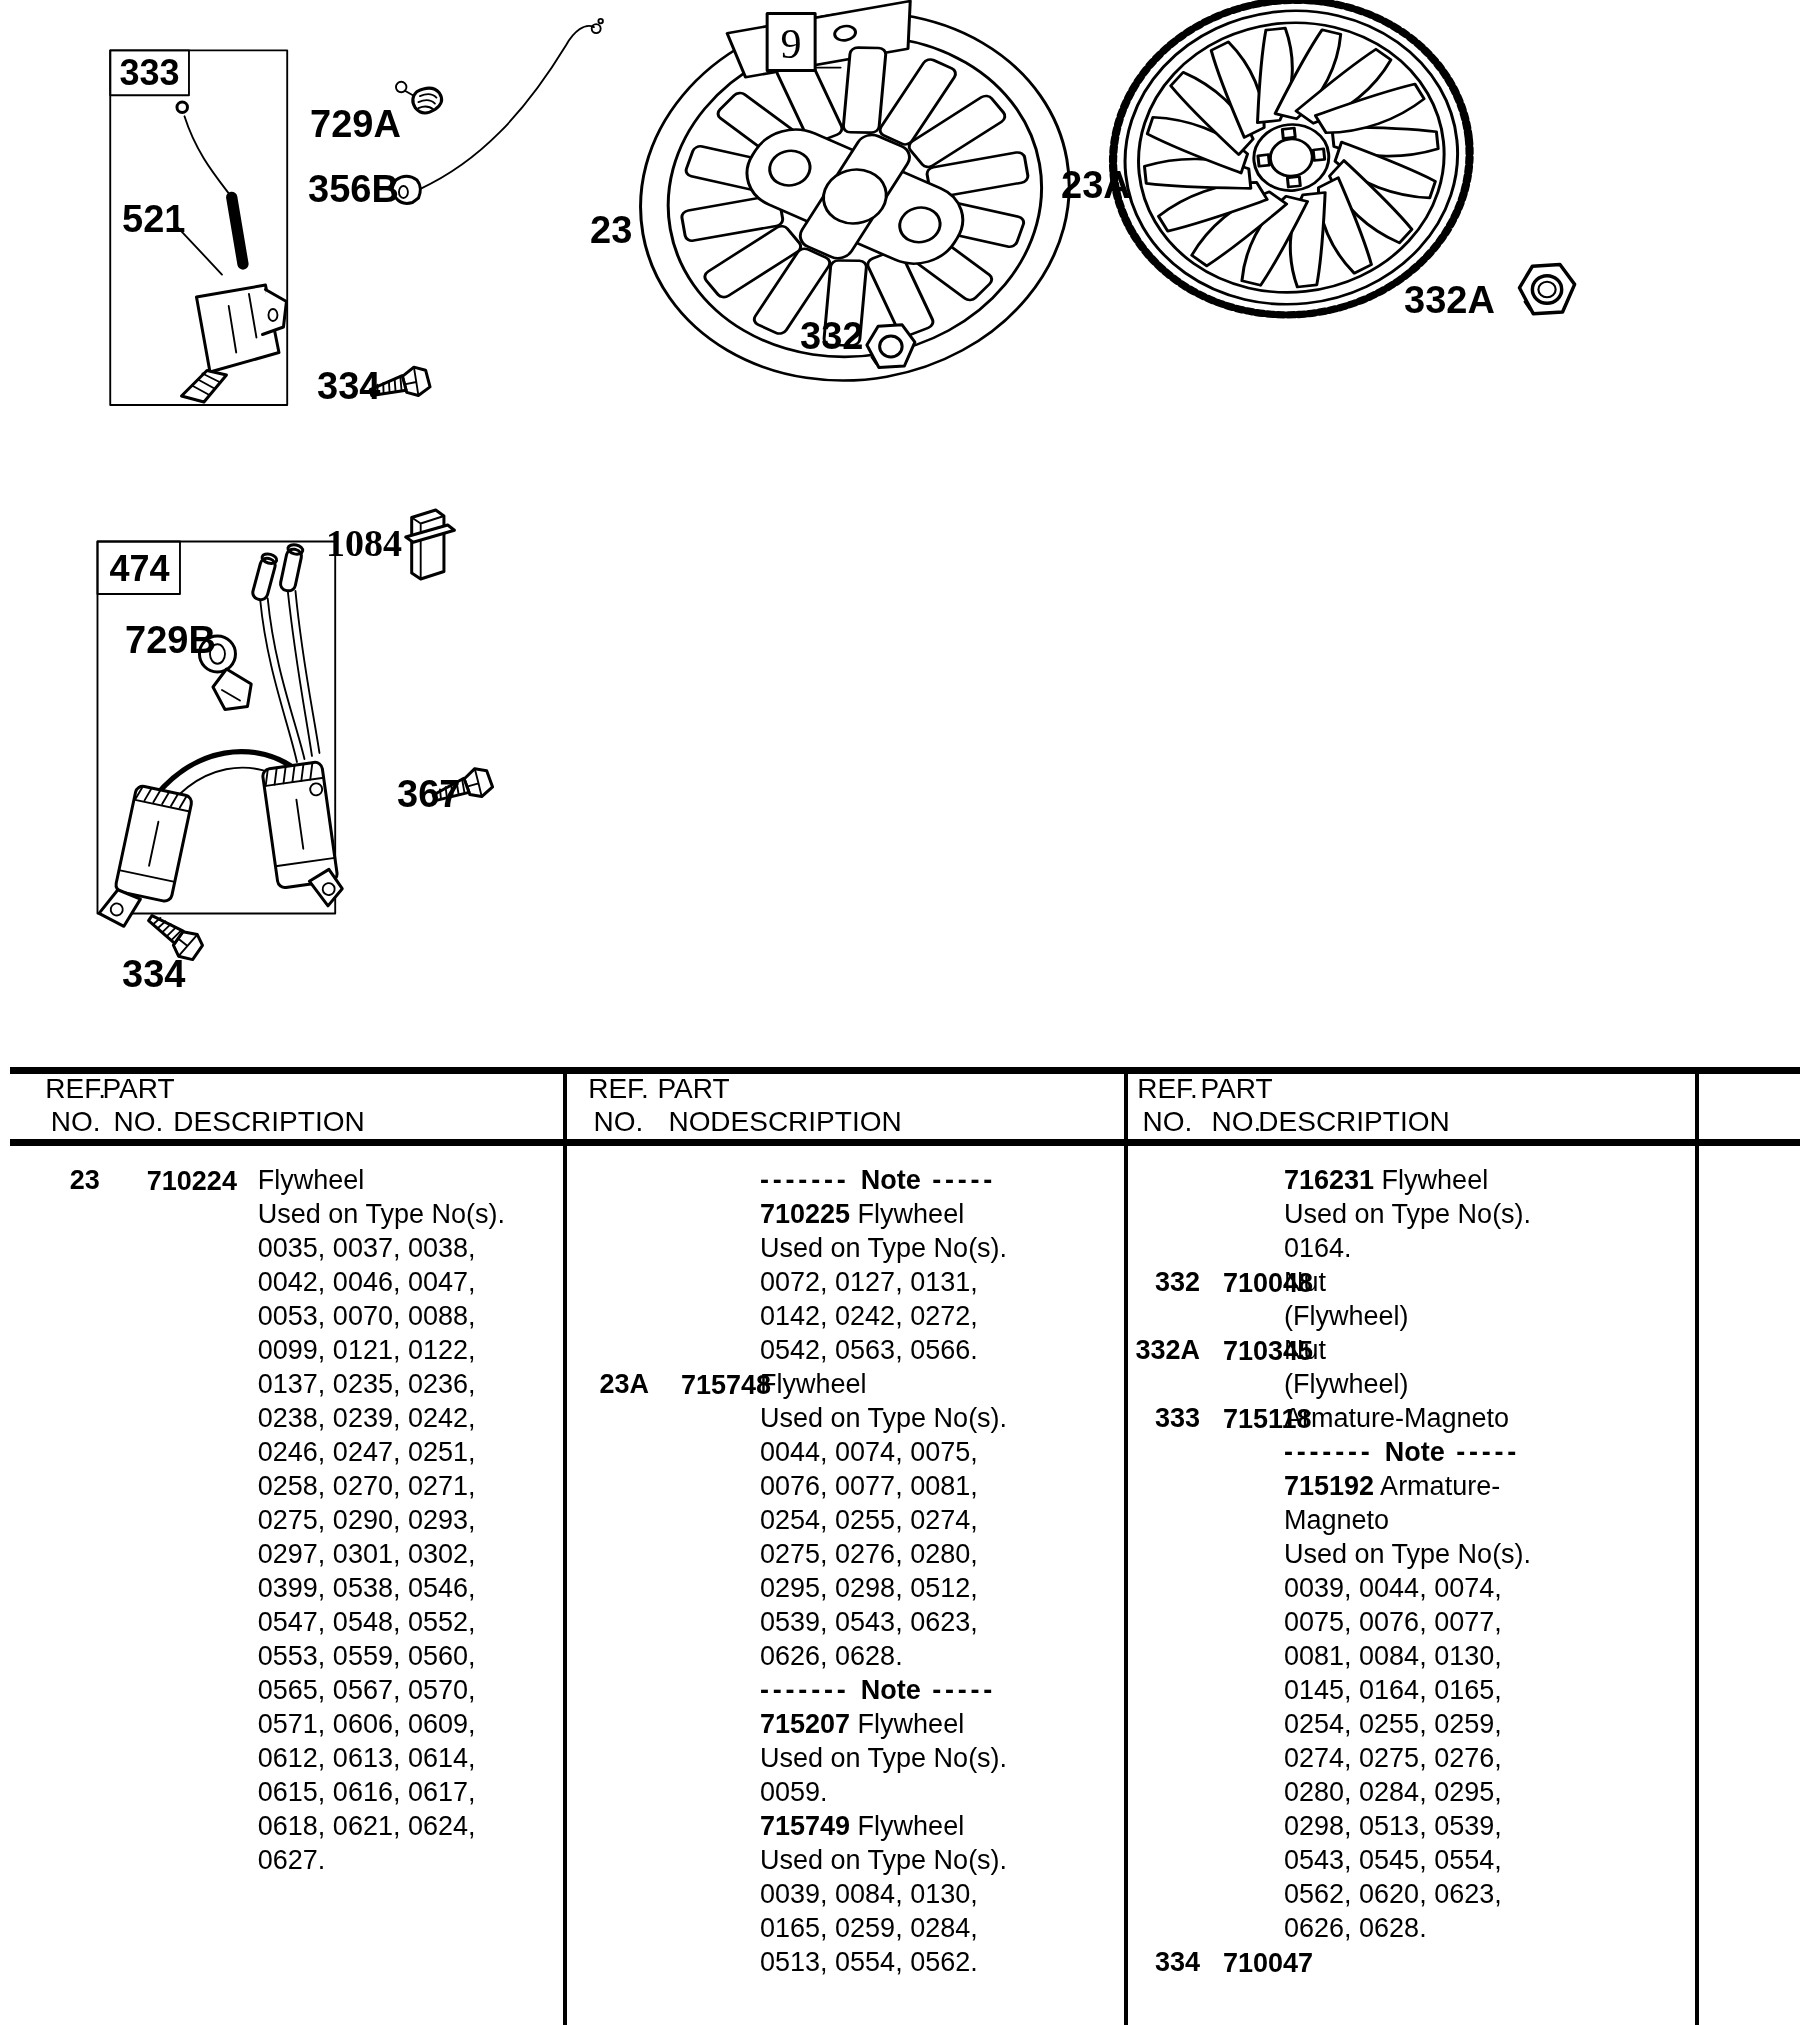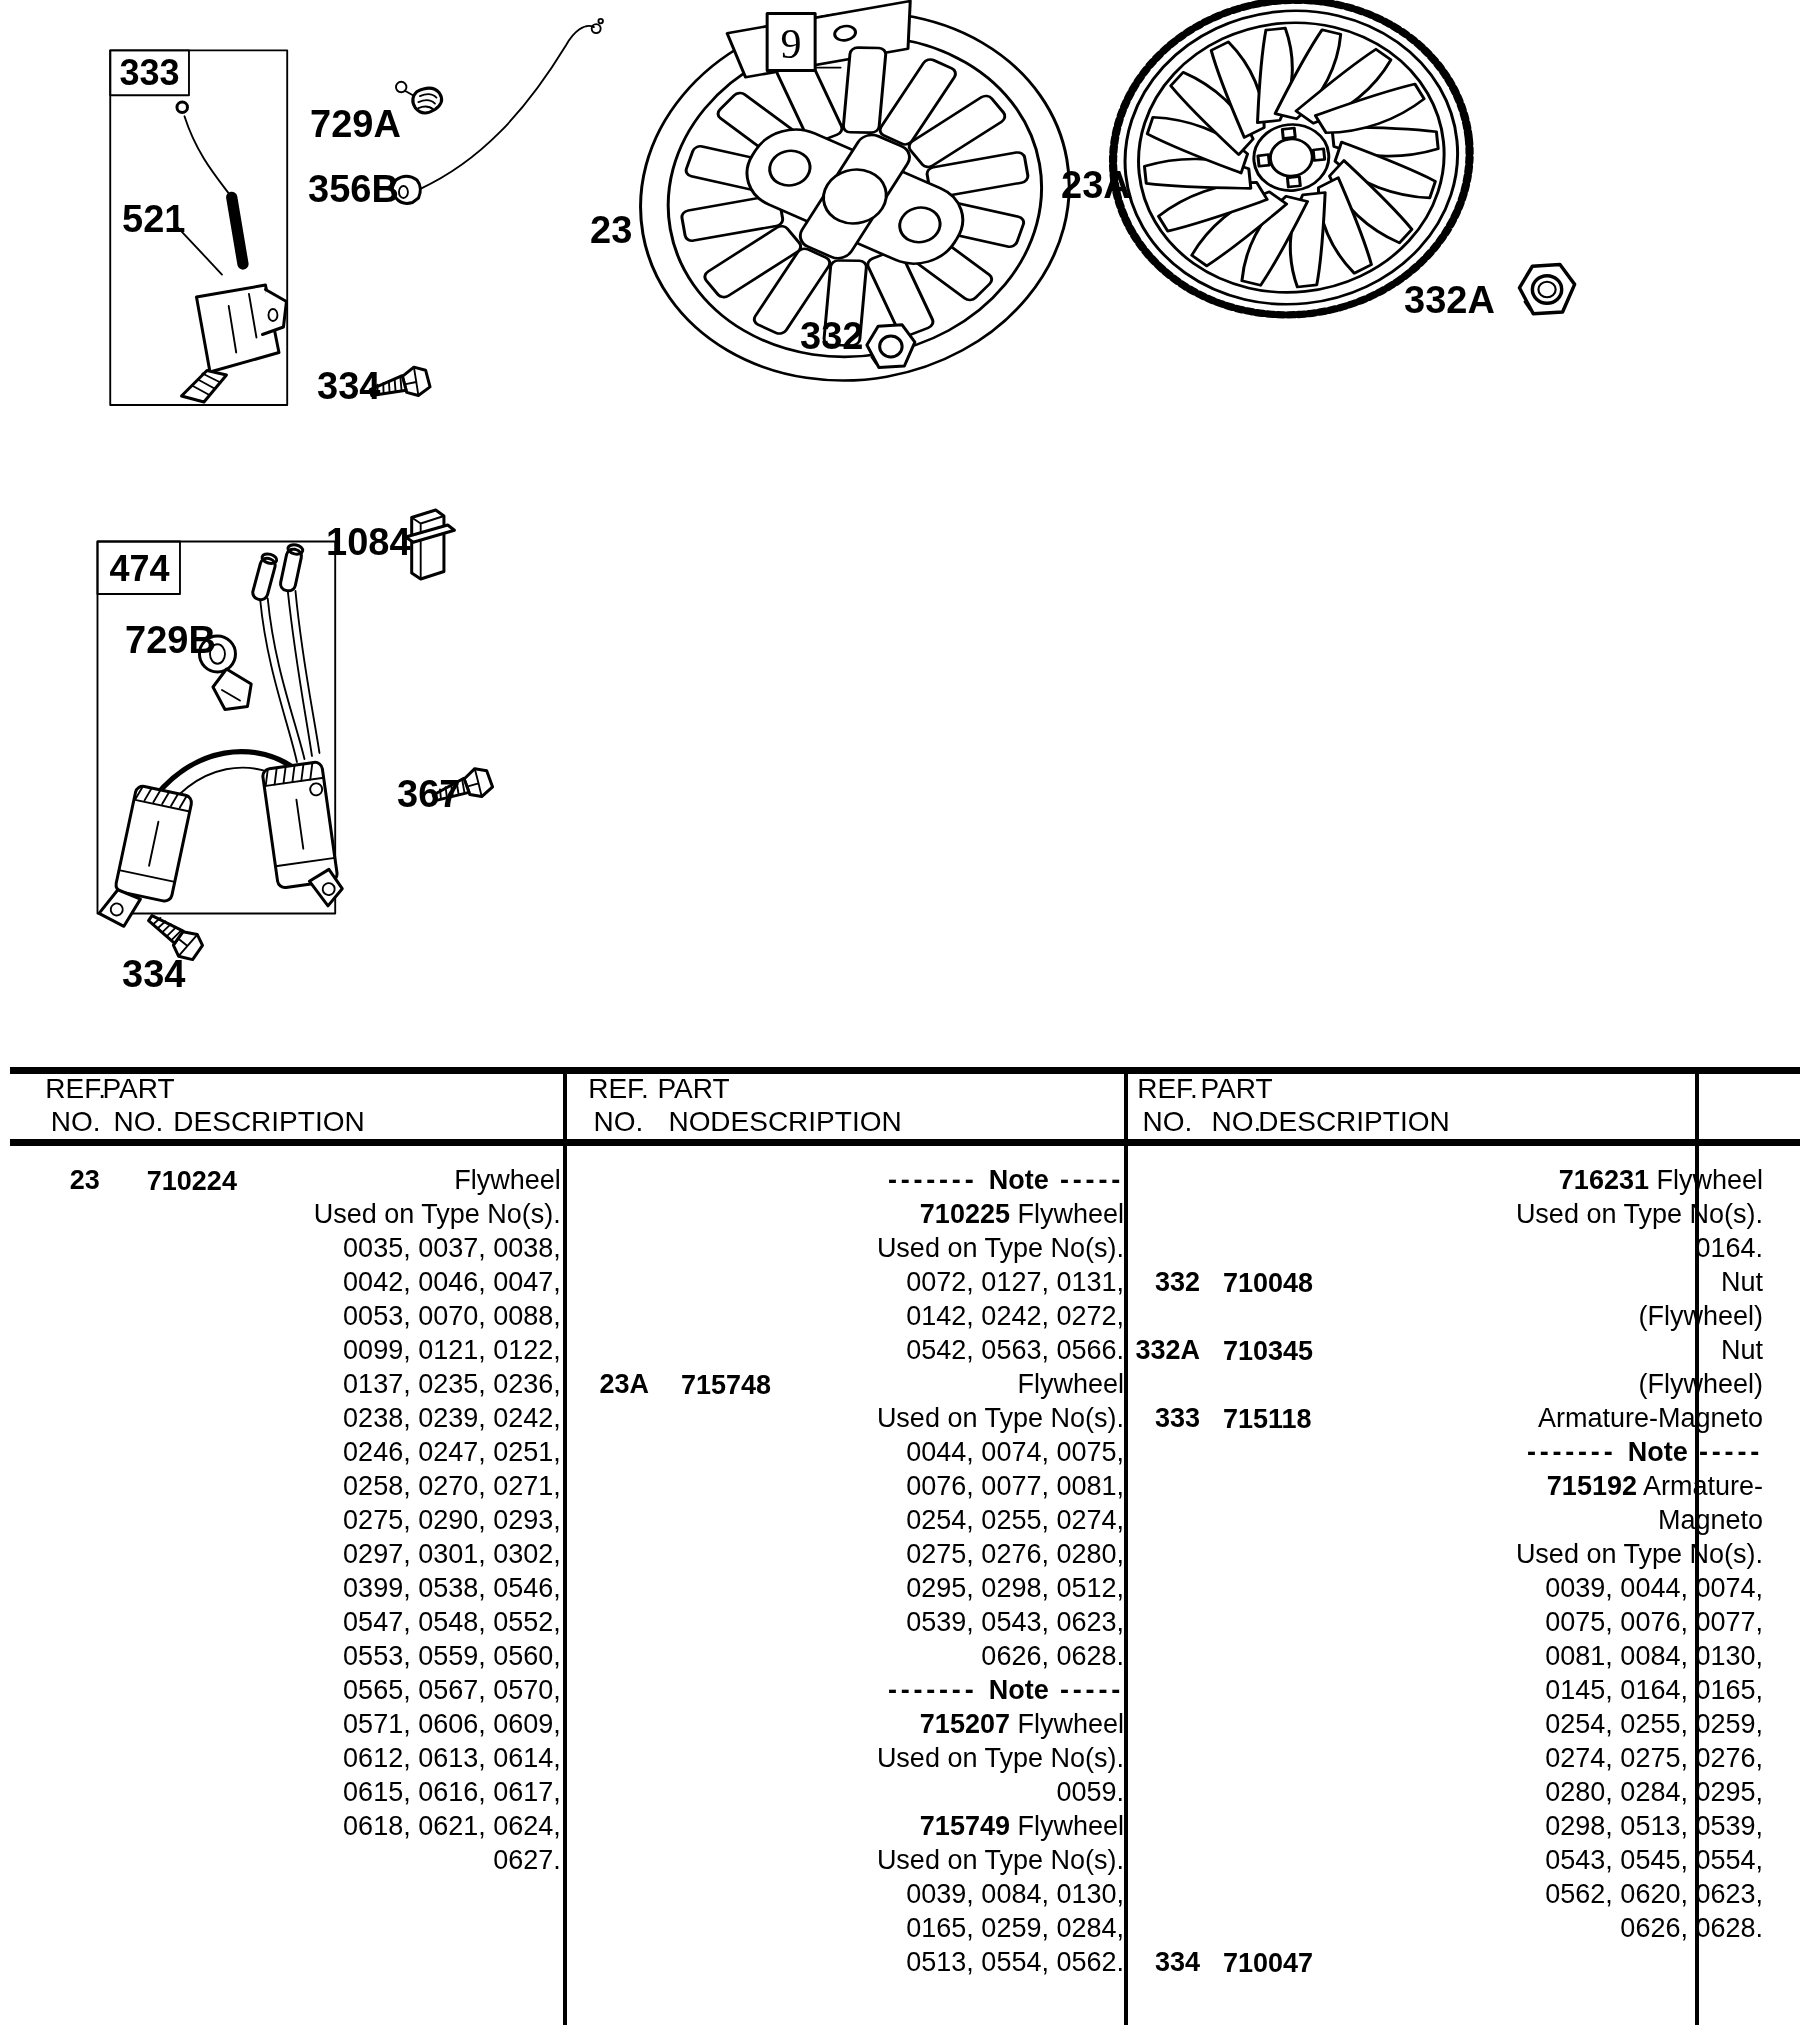--- a/index.html
+++ b/index.html
@@ -20,21 +20,21 @@
             font-size:42px;text-align:center;}
 
   .rule{position:absolute;background:#000;}
 
   .hcell{position:absolute;font-size:28px;line-height:33px;text-align:center;white-space:nowrap;}
 
   .tcol{position:absolute;top:1163px;font-size:27px;line-height:34px;}
   .entry{position:relative;}
   .ref{position:absolute;left:0;top:0;width:var(--refw);text-align:right;font-weight:700;}
   .part{position:absolute;left:var(--partl);top:1px;font-weight:700;}
-  .desc{margin-left:var(--descl);text-align:right;}
+  .desc{margin-left:var(--descl);}
   .dline{white-space:nowrap;}
   .b{font-weight:700;}
   .dash{letter-spacing:3.8px;}
 </style>
 </head>
 <body>
 
 <div class="page">
 
   <svg width="1811" height="1050" viewBox="0 0 2415 1400">
@@ -226,21 +226,21 @@
   <div class="callout boxlbl" style="left:110px;top:50px;width:79px;height:45px;line-height:45px;font-size:36px;">333</div>
   <div class="callout" style="left:122px;top:198px;">521</div>
   <div class="callout" style="left:310px;top:77px;margin-top:26px;">729A</div>
   <div class="callout" style="left:308px;top:168px;">356B</div>
   <div class="callout" style="left:590px;top:209px;">23</div>
   <div class="serifnum" style="left:767px;top:16.5px;width:48px;height:54px;line-height:54px;">9</div>
   <div class="callout" style="left:800px;top:315px;">332</div>
   <div class="callout" style="left:1061px;top:164px;">23A</div>
   <div class="callout" style="left:1404px;top:279px;">332A</div>
   <div class="callout" style="left:317px;top:365px;">334</div>
-  <div class="callout" style="left:326px;top:521px;">1084</div>
+  <div class="callout" style="left:326px;top:521px;font-family:Liberation Serif, serif;">1084</div>
   <div class="callout boxlbl" style="left:98px;top:542px;width:83px;height:53px;line-height:53px;font-size:36px;">474</div>
   <div class="callout" style="left:113px;top:619px;margin-left:12px;">729B</div>
   <div class="callout" style="left:397px;top:773px;">367</div>
   <div class="callout" style="left:122px;top:953px;">334</div>
 
   <div class="rule" style="left:9.8px;top:1067px;width:1790px;height:6.8px;"></div>
   <div class="rule" style="left:9.8px;top:1139px;width:1790px;height:6.8px;"></div>
   <div class="rule" style="left:563px;top:1067px;width:3.8px;height:959px;"></div>
   <div class="rule" style="left:1124px;top:1067px;width:3.8px;height:959px;"></div>
   <div class="rule" style="left:1695px;top:1067px;width:3.8px;height:959px;"></div>

